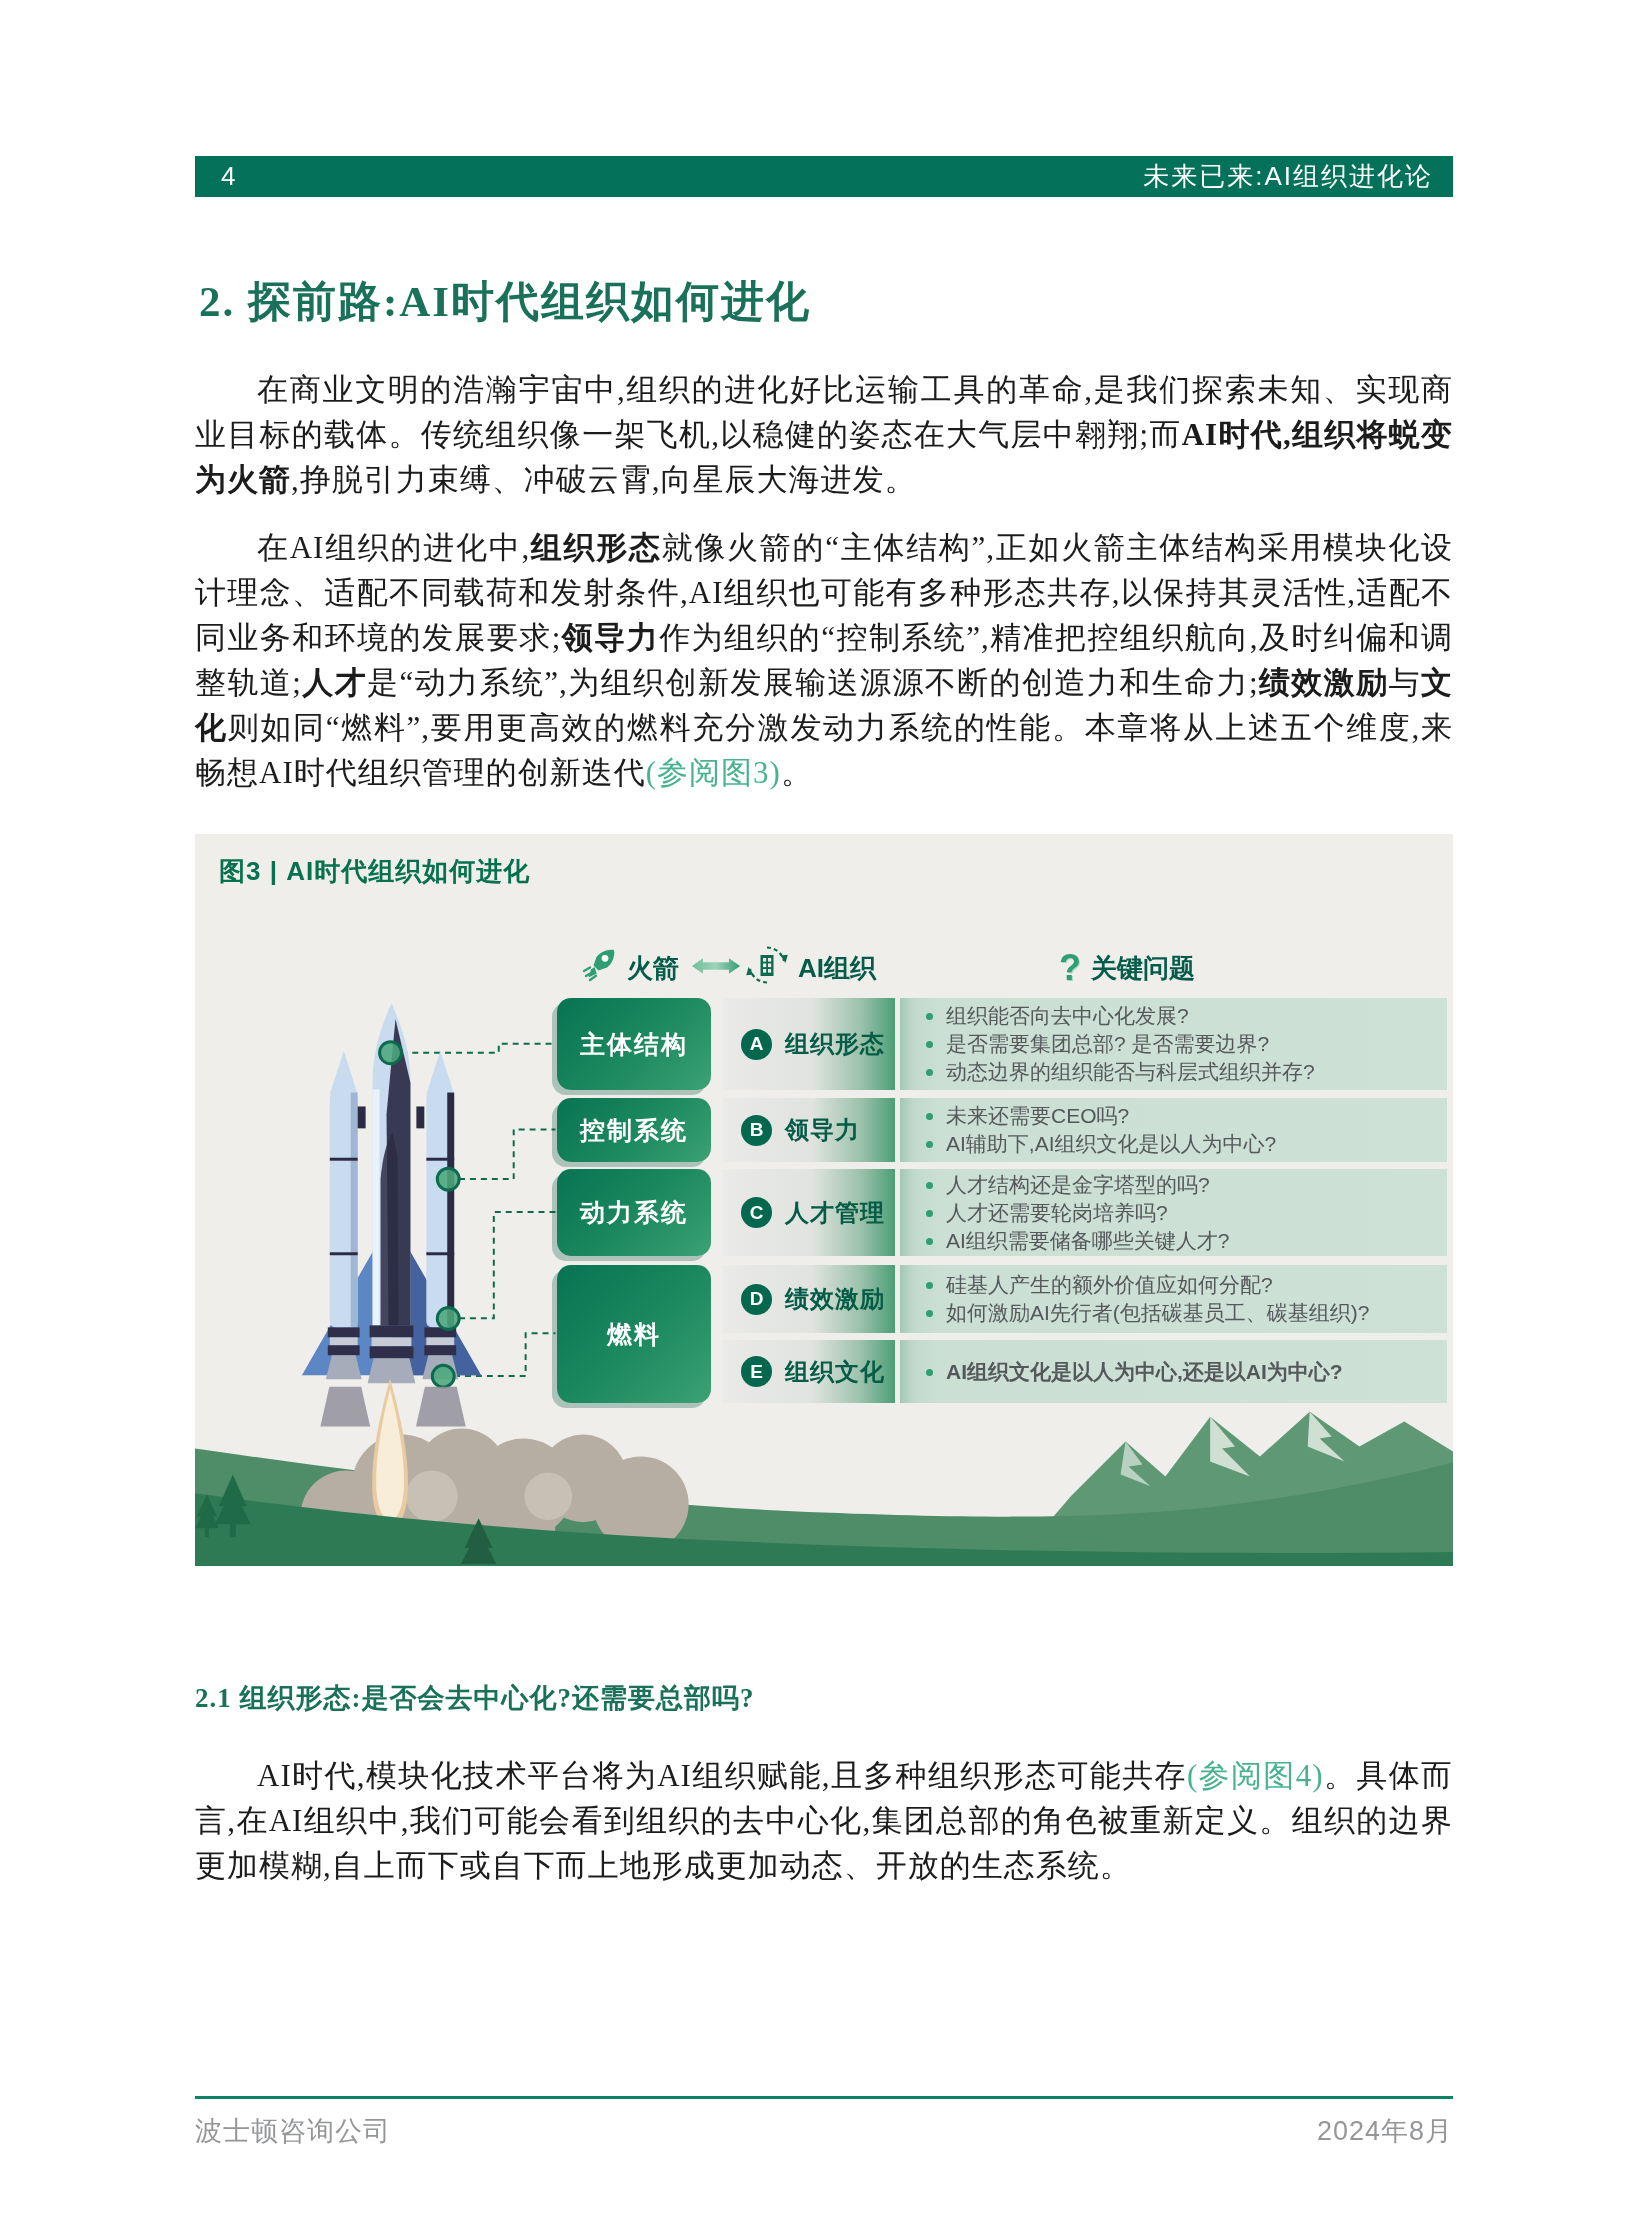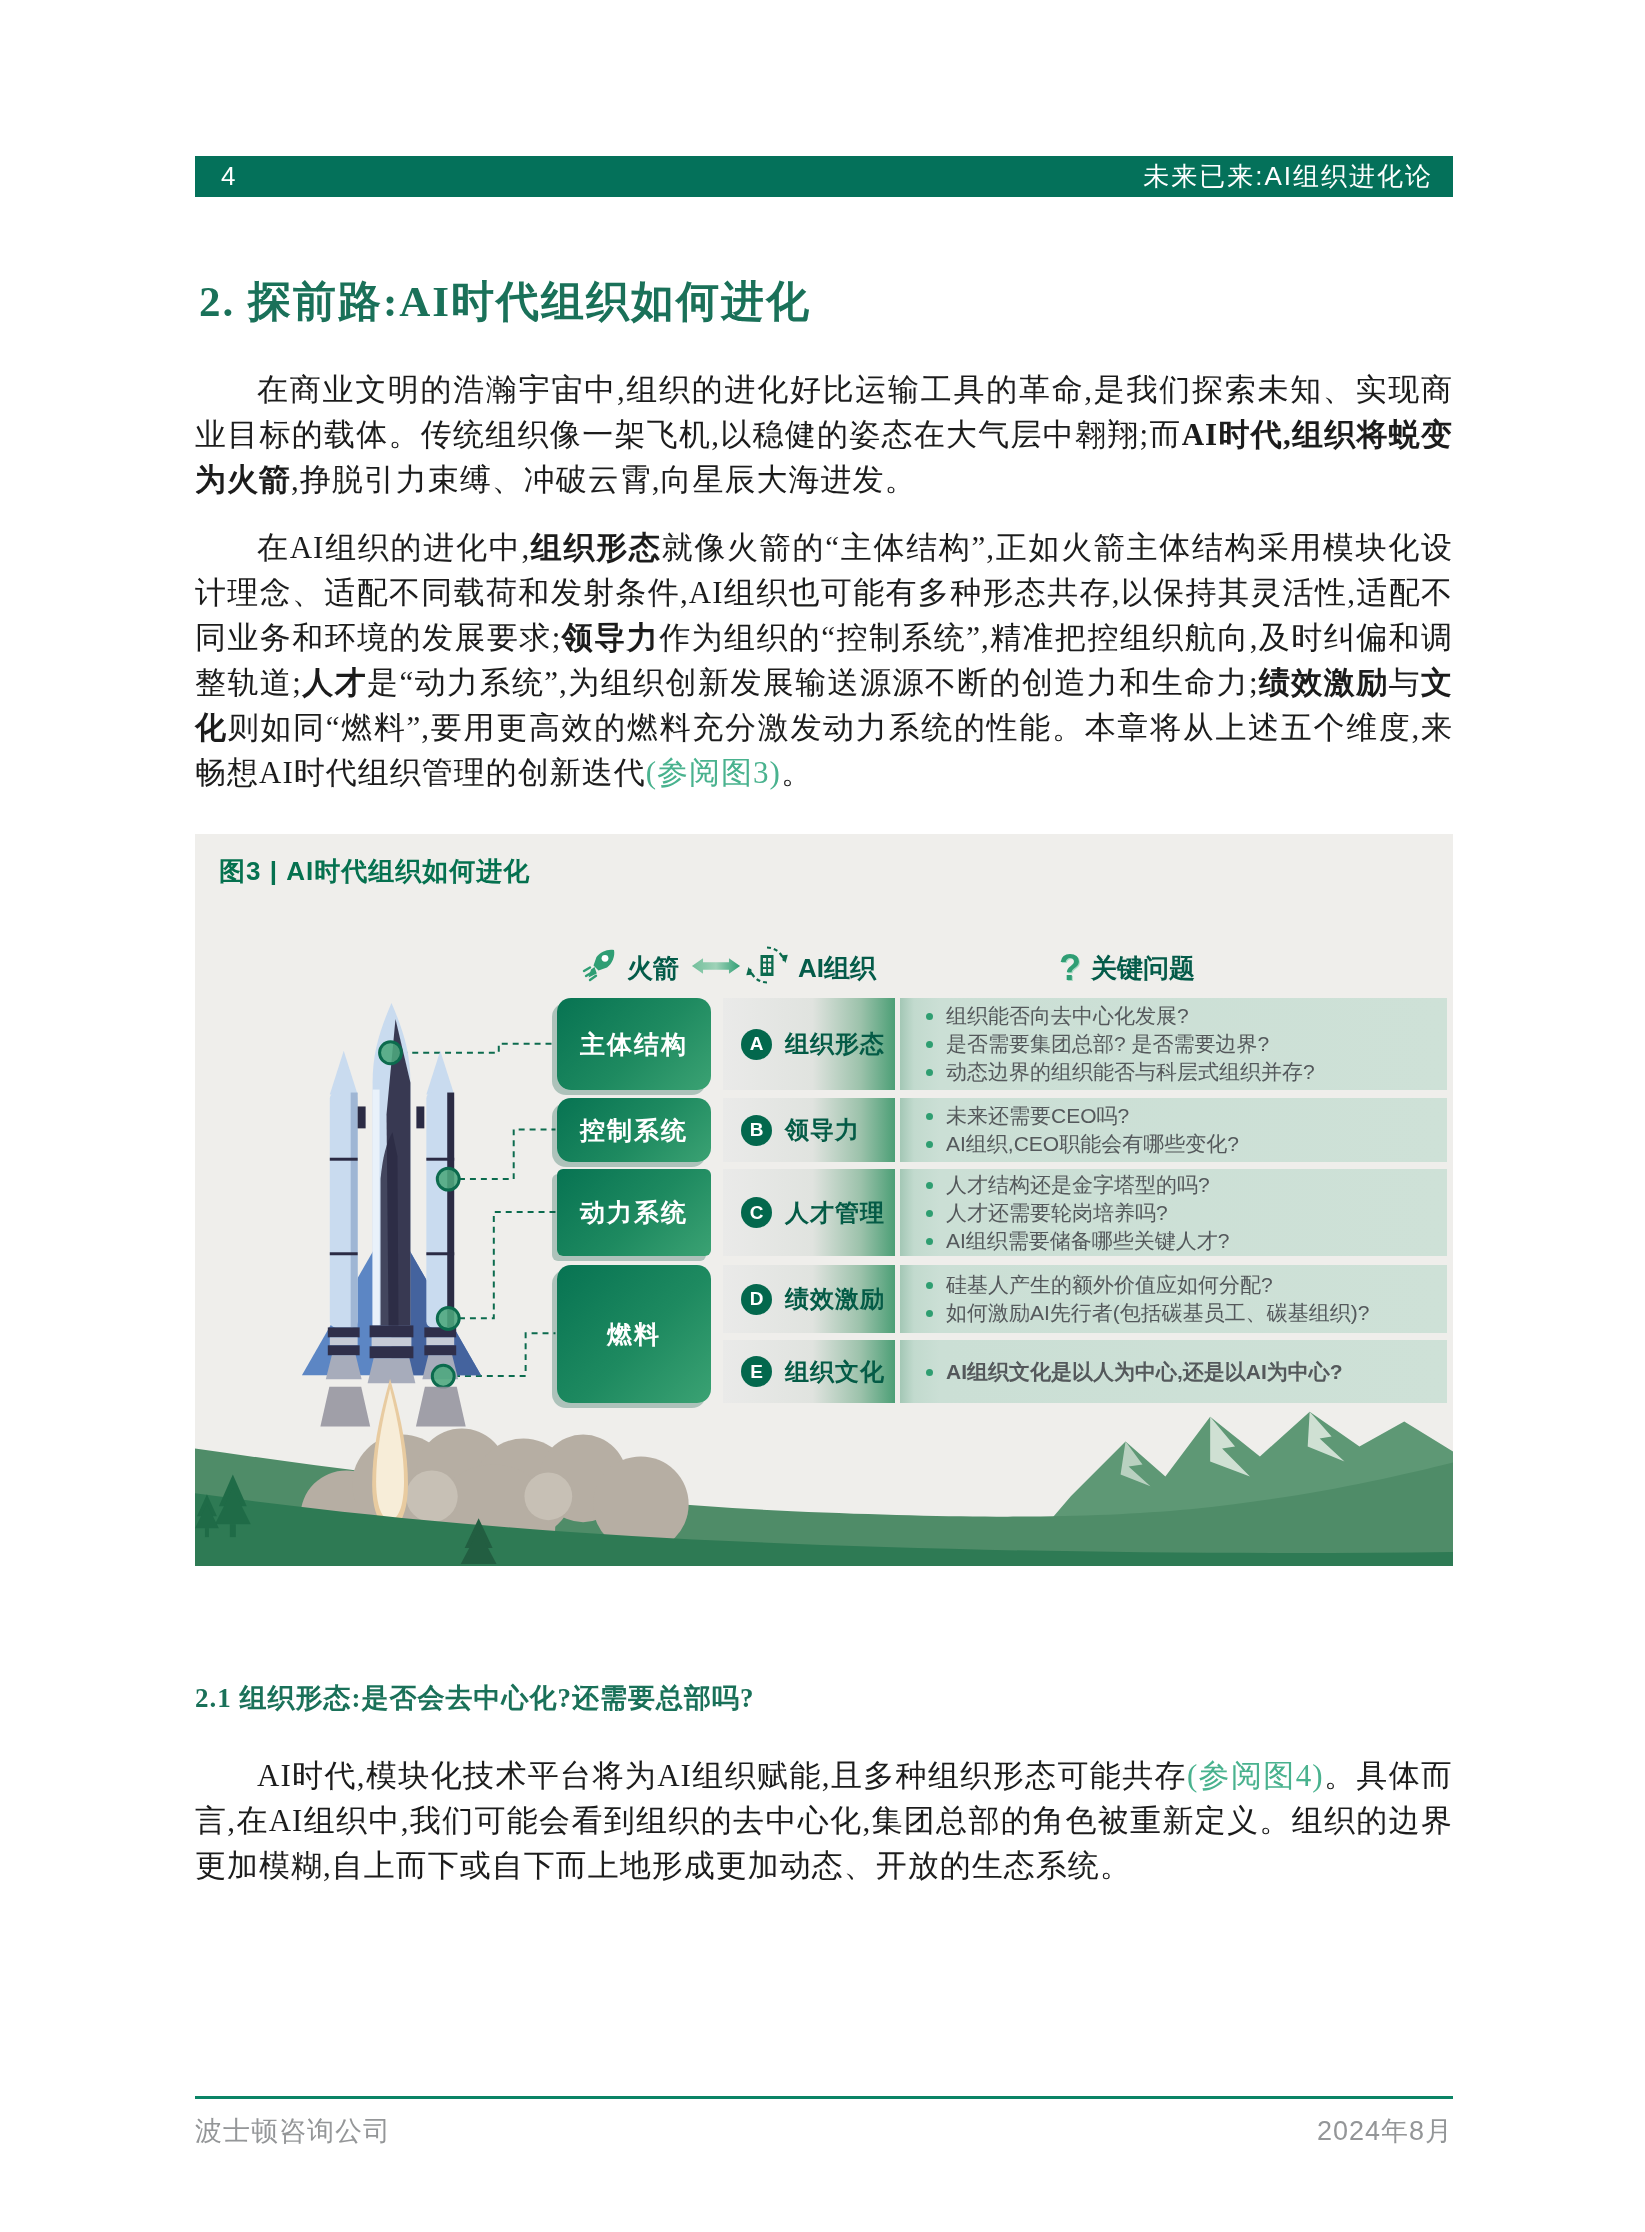--- a/index.html
+++ b/index.html
@@ -223,21 +223,21 @@
         <rect x="10" y="202" width="4" height="9"></rect>
       </g>
       <g fill="#225E41">
         <polygon points="285,192 271,222 299,222"></polygon>
           <polygon points="285,204 267,238 303,238"></polygon>
       </g>
     </svg>
 
     <div class="part-box" style="top:164px;height:92px;">主体结构</div>
     <div class="part-box" style="top:264px;height:64px;">控制系统</div>
-    <div class="part-box" style="top:335px;height:87px;border-radius:6px;">动力系统</div>
+    <div class="part-box" style="top:335px;height:87px;">动力系统</div>
     <div class="part-box" style="top:431px;height:138px;">燃料</div>
 
     <div class="dim-box" style="top:164px;height:92px;">
       <span class="dim-circle">A</span>
       <span class="dim-label">组织形态</span>
     </div>
     <div class="dim-box" style="top:264px;height:64px;">
       <span class="dim-circle">B</span>
       <span class="dim-label">领导力</span>
     </div>
@@ -254,21 +254,21 @@
       <span class="dim-label">组织文化</span>
     </div>
 
     <ul class="q-box" style="top:164px;height:92px;">
       <li>组织能否向去中心化发展?</li>
       <li>是否需要集团总部? 是否需要边界?</li>
       <li>动态边界的组织能否与科层式组织并存?</li>
     </ul>
     <ul class="q-box" style="top:264px;height:64px;">
       <li>未来还需要CEO吗?</li>
-      <li>AI组织,CEO职能会有哪些变化?</li>
+      <li>AI辅助下,AI组织文化是以人为中心?</li>
     </ul>
     <ul class="q-box" style="top:335px;height:87px;">
       <li>人才结构还是金字塔型的吗?</li>
       <li>人才还需要轮岗培养吗?</li>
       <li>AI组织需要储备哪些关键人才?</li>
     </ul>
     <ul class="q-box" style="top:431px;height:68px;">
       <li>硅基人产生的额外价值应如何分配?</li>
       <li>如何激励AI先行者(包括碳基员工、碳基组织)?</li>
     </ul>

